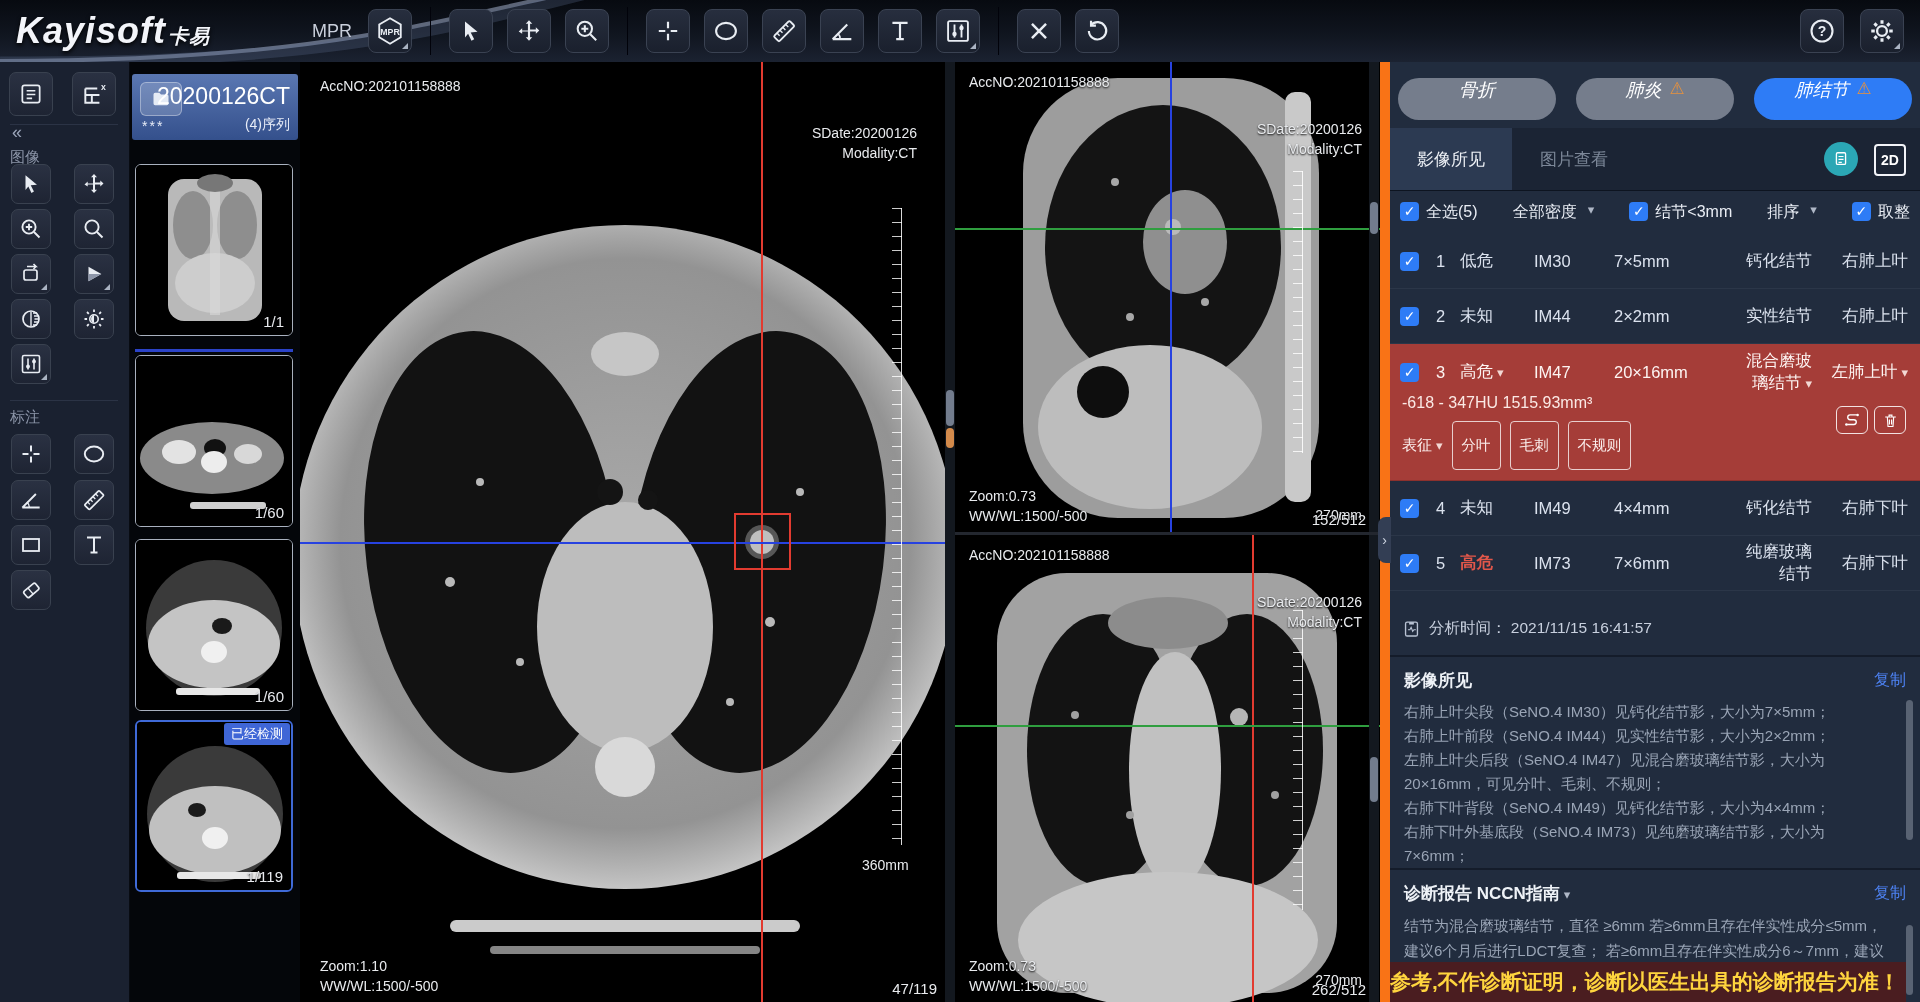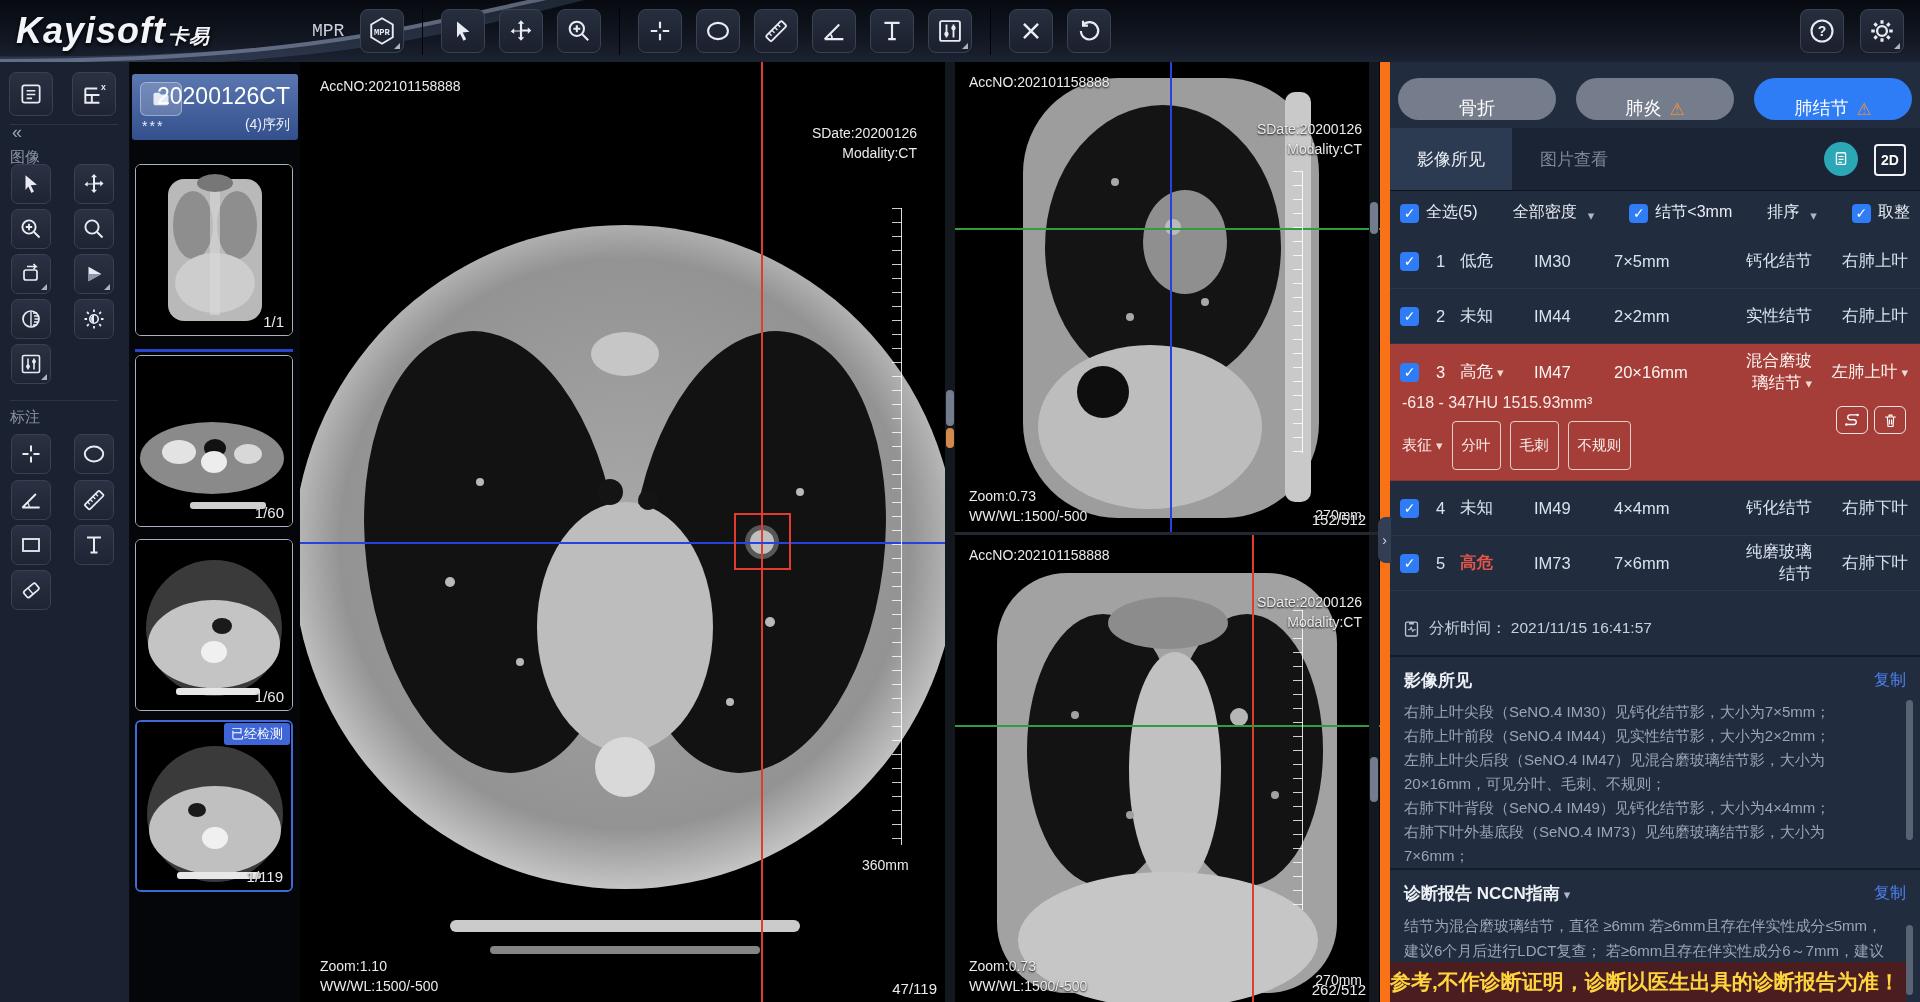--- a/index.html
+++ b/index.html
@@ -5,21 +5,21 @@
   html,body{margin:0;padding:0;background:#000;font-family:"Liberation Sans","DejaVu Sans",sans-serif;}
   #app{position:relative;width:1920px;height:1002px;background:#f97316;overflow:hidden;color:#dde3ec;}
   .abs{position:absolute;}
   svg{display:block;}
   
   #topbar{position:absolute;left:0;top:0;width:1920px;height:62px;background:linear-gradient(180deg,#070a10 0%,#10151f 55%,#1b2231 100%);z-index:6;}
   #logo{position:absolute;left:16px;top:0;height:62px;line-height:62px;font-style:italic;font-weight:bold;letter-spacing:1px;color:#f3f5fa;text-shadow:0 2px 4px #000;white-space:nowrap;}
   #logo .main{font-size:36px;}
   #logo .cn{font-size:20px;margin-left:2px;}
   #swoosh{position:absolute;left:0;top:0;pointer-events:none;}
-  #toolbar{position:absolute;left:312px;top:0;height:62px;display:flex;align-items:center;gap:14px;font-family:Liberation Mono, monospace;}
+  #toolbar{position:absolute;left:312px;top:0;height:62px;display:flex;align-items:center;gap:14px;}
   .mpr-label{font-size:18px;color:#c9cfdb;margin-right:2px;}
   .tbtn{position:relative;width:44px;height:44px;border-radius:8px;background:linear-gradient(180deg,#272e3e,#1a202d);border:1px solid #3a4252;display:flex;align-items:center;justify-content:center;box-sizing:border-box;}
   .tdiv{width:1px;height:48px;background:#01020a;margin:0 4px;}
   .dd::before{content:"";position:absolute;right:3px;bottom:3px;border-left:6px solid transparent;border-bottom:6px solid #aab3c2;}
   #topright{position:absolute;right:16px;top:9px;display:flex;gap:16px;}
   
   #rail{position:absolute;left:0;top:62px;width:130px;height:940px;background:#1a2130;border-right:1px solid #080b11;box-sizing:border-box;}
   .rb{position:absolute;width:40px;height:40px;border-radius:7px;background:linear-gradient(180deg,#2a3142,#1e2433);border:1px solid #39414f;display:flex;align-items:center;justify-content:center;box-sizing:border-box;}
   .rail-sep{position:absolute;left:10px;width:108px;height:1px;background:#2b3345;}
   .rail-label{position:absolute;left:10px;font-size:15px;color:#8d96a9;}
@@ -42,31 +42,31 @@
   .ov{position:absolute;color:#e9ebee;font-size:14px;line-height:20px;text-shadow:0 1px 2px #000;z-index:4;white-space:nowrap;}
   .ov.r{text-align:right;margin-top:47px;}
   .xline{position:absolute;z-index:3;}
   .ruler-v{position:absolute;z-index:3;width:9px;border-right:1.6px solid rgba(255,255,255,.85);background:repeating-linear-gradient(to bottom,rgba(255,255,255,.8) 0 1.5px,transparent 1.5px 14px);}
   .sbar{position:absolute;width:10px;background:#13181f;z-index:5;}
   .sbar .th{position:absolute;left:1px;width:8px;border-radius:4px;background:#727c8d;}
   .sbar .mk{position:absolute;left:1px;width:8px;border-radius:4px;background:#d38a4b;}
   
   #panel{position:absolute;left:1390px;top:62px;width:530px;height:940px;background:#212c3e;overflow:hidden;}
   #pills{position:absolute;left:8px;right:8px;top:16px;height:42px;display:flex;gap:20px;}
-  .pill{flex:1;height:42px;border-radius:21px;background:#757d8c;color:#fff;font-size:18px;display:flex;align-items:flex-end;justify-content:center;gap:8px;}
+  .pill{flex:1;height:42px;border-radius:21px;background:#757d8c;color:#fff;font-size:18px;display:flex;align-items:flex-start;justify-content:center;gap:8px;font-style:italic;}
   .pill.active{background:#2e7cf6;}
   .warn{color:#e8923d;font-size:17px;}
   .warn::after{content:"⚠";}
   #vtabs{position:absolute;left:0;right:0;top:66px;height:62px;background:#1b2434;border-bottom:1px solid #0d1420;}
   #vtabs .t1{position:absolute;left:0;top:0;width:122px;height:62px;background:#2c3a52;color:#eef1f6;font-size:17px;display:flex;align-items:center;justify-content:center;}
   #vtabs .t2{position:absolute;left:150px;top:0;height:62px;color:#7c8798;font-size:17px;display:flex;align-items:center;}
   #vtabs .ic-report{position:absolute;right:62px;top:14px;width:34px;height:34px;border-radius:50%;background:#2ba7b5;display:flex;align-items:center;justify-content:center;}
   #vtabs .ic-2d{position:absolute;right:14px;top:16px;width:28px;height:28px;border:2px solid #f2f4f8;border-radius:4px;color:#fff;font-size:14px;font-weight:bold;display:flex;align-items:center;justify-content:center;}
   #filters{position:absolute;left:0;right:0;top:128px;height:44px;display:flex;align-items:center;padding:0 10px;gap:0;justify-content:space-between;font-size:16px;color:#e9edf4;box-sizing:border-box;}
-  .fitem{display:flex;align-items:flex-end;gap:7px;white-space:nowrap;}
+  .fitem{display:flex;align-items:flex-start;gap:7px;white-space:nowrap;}
   .cb{width:19px;height:19px;border-radius:4px;background:#2e7cf6;color:#fff;font-size:14px;display:flex;align-items:center;justify-content:center;}
   .cb::after{content:"✓";}
   .caret::after{content:"▾";font-size:13px;color:#aeb7c6;margin-left:4px;}
   #nlist{position:absolute;left:0;right:0;top:172px;}
   .nrow{display:grid;grid-template-columns:36px 24px 74px 80px 116px 1fr 96px;align-items:center;height:55px;padding:0 12px 0 10px;border-bottom:1px solid #2b3648;font-size:16.5px;color:#dbe2ee;box-sizing:border-box;}
   .nrow .ta-r{text-align:right;}
   .risk-red{color:#e2574a;font-weight:bold;}
   #nsel{background:#a53d38;border-bottom:1px solid #8d312d;position:relative;}
   #nsel .nrow{border-bottom:none;color:#fdf4f2;height:48px;padding-top:6px;}
   #nsel .caret::after{color:#f3d9d4;}

